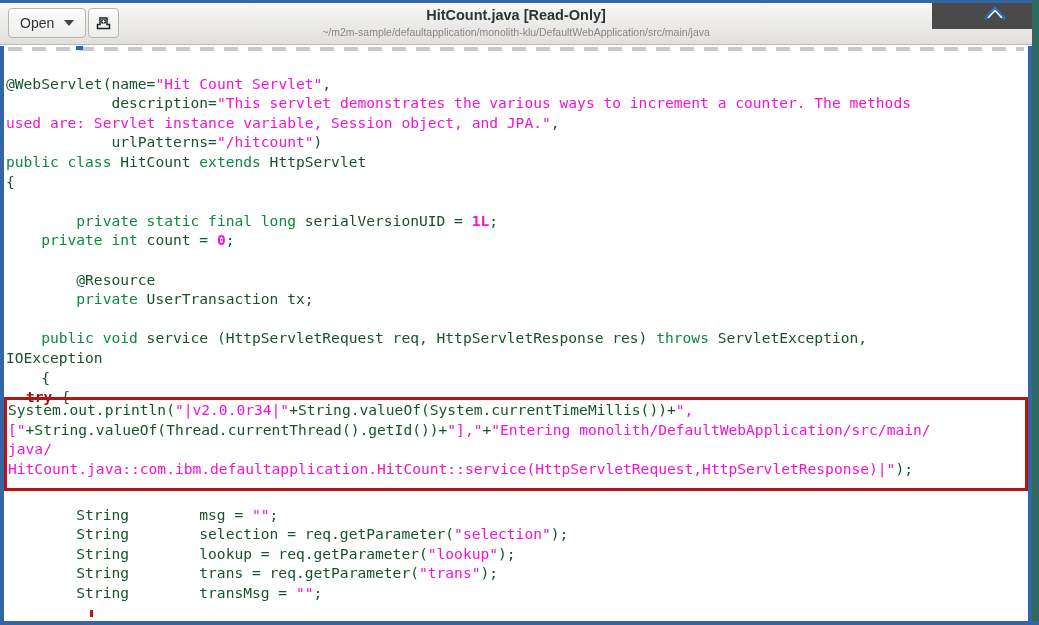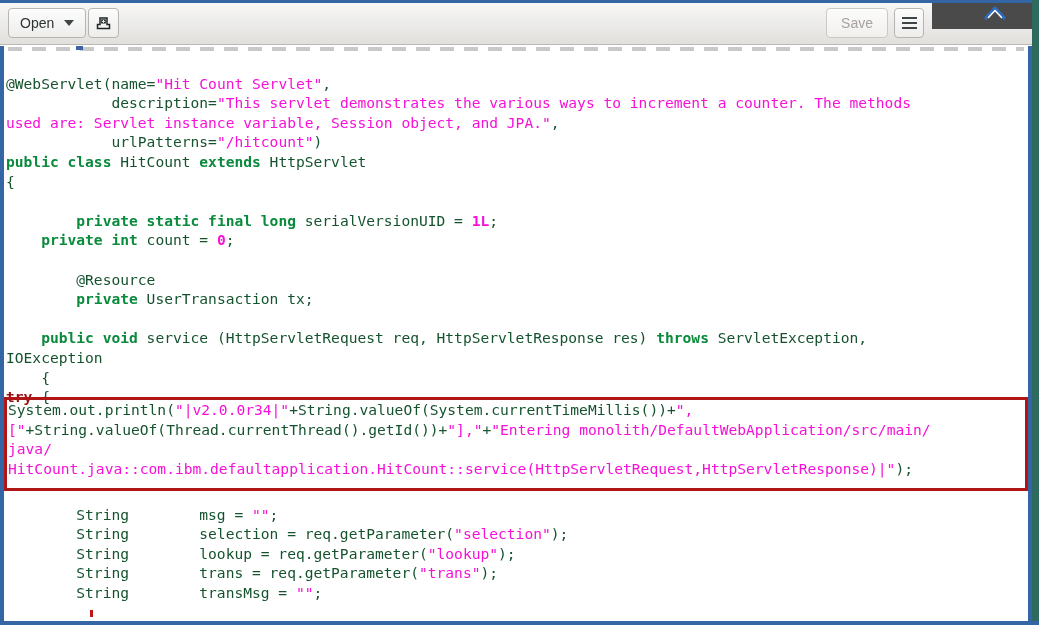--- a/index.html
+++ b/index.html
@@ -222,22 +222,22 @@
     bottom: 0;
     font-family: "DejaVu Sans Mono", "Liberation Mono", monospace;
     font-size: 14.6px;
     line-height: 19.6px;
     color: #111111;
     white-space: pre;
     padding: 0 0 0 1px;
   }
   .ln { height: 19.6px; padding-left: 1px; }
 
-  .kw   { color: #0a8a3c; font-weight: bold; }
-  .kw2  { color: #9b1010; font-weight: bold; }
+  .kw   { color: #0a8a3c; font-weight: normal; }
+  .kw2  { color: #9b1010; font-weight: bold; margin-left: 20px; }
   .str  { color: #f610d8; }
   .num  { color: #f610d8; font-weight: bold; text-align: center; }
   .plain{ color: #14532d; }
 
   
   .hl-box {
     position: absolute;
     left: 0px;
     top: 351px;
     width: 1024px;
@@ -287,40 +287,25 @@
       <div class="btn btn-sq">
         <svg width="17" height="17" viewBox="0 0 17 17">
           <path d="M2.5 13.5 L2.5 9.5 L5 9.5 L5 3 L12 3 L12 9.5 L14.5 9.5 L14.5 13.5 Z" fill="none" stroke="#1f2426" stroke-width="1.5"></path>
           <rect x="6.2" y="4.3" width="4.6" height="4.2" fill="#1f2426"></rect>
           <rect x="8.0" y="4.9" width="0.9" height="3.0" fill="#ffffff"></rect>
           <rect x="7.0" y="5.9" width="3.0" height="0.9" fill="#ffffff"></rect>
         </svg>
       </div>
     </div>
 
-
-    <div class="hb-right">
-      <div class="btn btn-save">
-        <span>Save</span>
-      </div>
-      <div class="btn hamburger">
-        <i></i>
-        <i></i>
-        <i></i>
-      </div>
-      <div class="wbtn">
-        <span class="wb-min"></span>
-      </div>
-      <div class="wbtn">
-        <span class="wb-max"></span>
-      </div>
-      <div class="wbtn">
-        <span class="wb-close">✕</span>
-      </div>
+    <div class="hb-center">
+      <div class="hb-title">HitCount.java [Read-Only]</div>
+      <div class="hb-subtitle">~/m2m-sample/defaultapplication/monolith-klu/DefaultWebApplication/src/main/java</div>
     </div>
+
 
   </div>
 
   <div class="overlay-patch"></div>
   <svg class="overlay-chevron" viewBox="0 0 22 16">
     <path d="M2 13 L11 3 L20 13" fill="none" stroke="#2b6fc2" stroke-width="3.2" stroke-linecap="round" stroke-linejoin="round"></path>
     <path d="M4.5 12.5 L11 5.5 L17.5 12.5" fill="none" stroke="#ffffff" stroke-width="1.5" stroke-linecap="round" stroke-linejoin="round"></path>
   </svg>
 
   <div class="editor-wrap">

